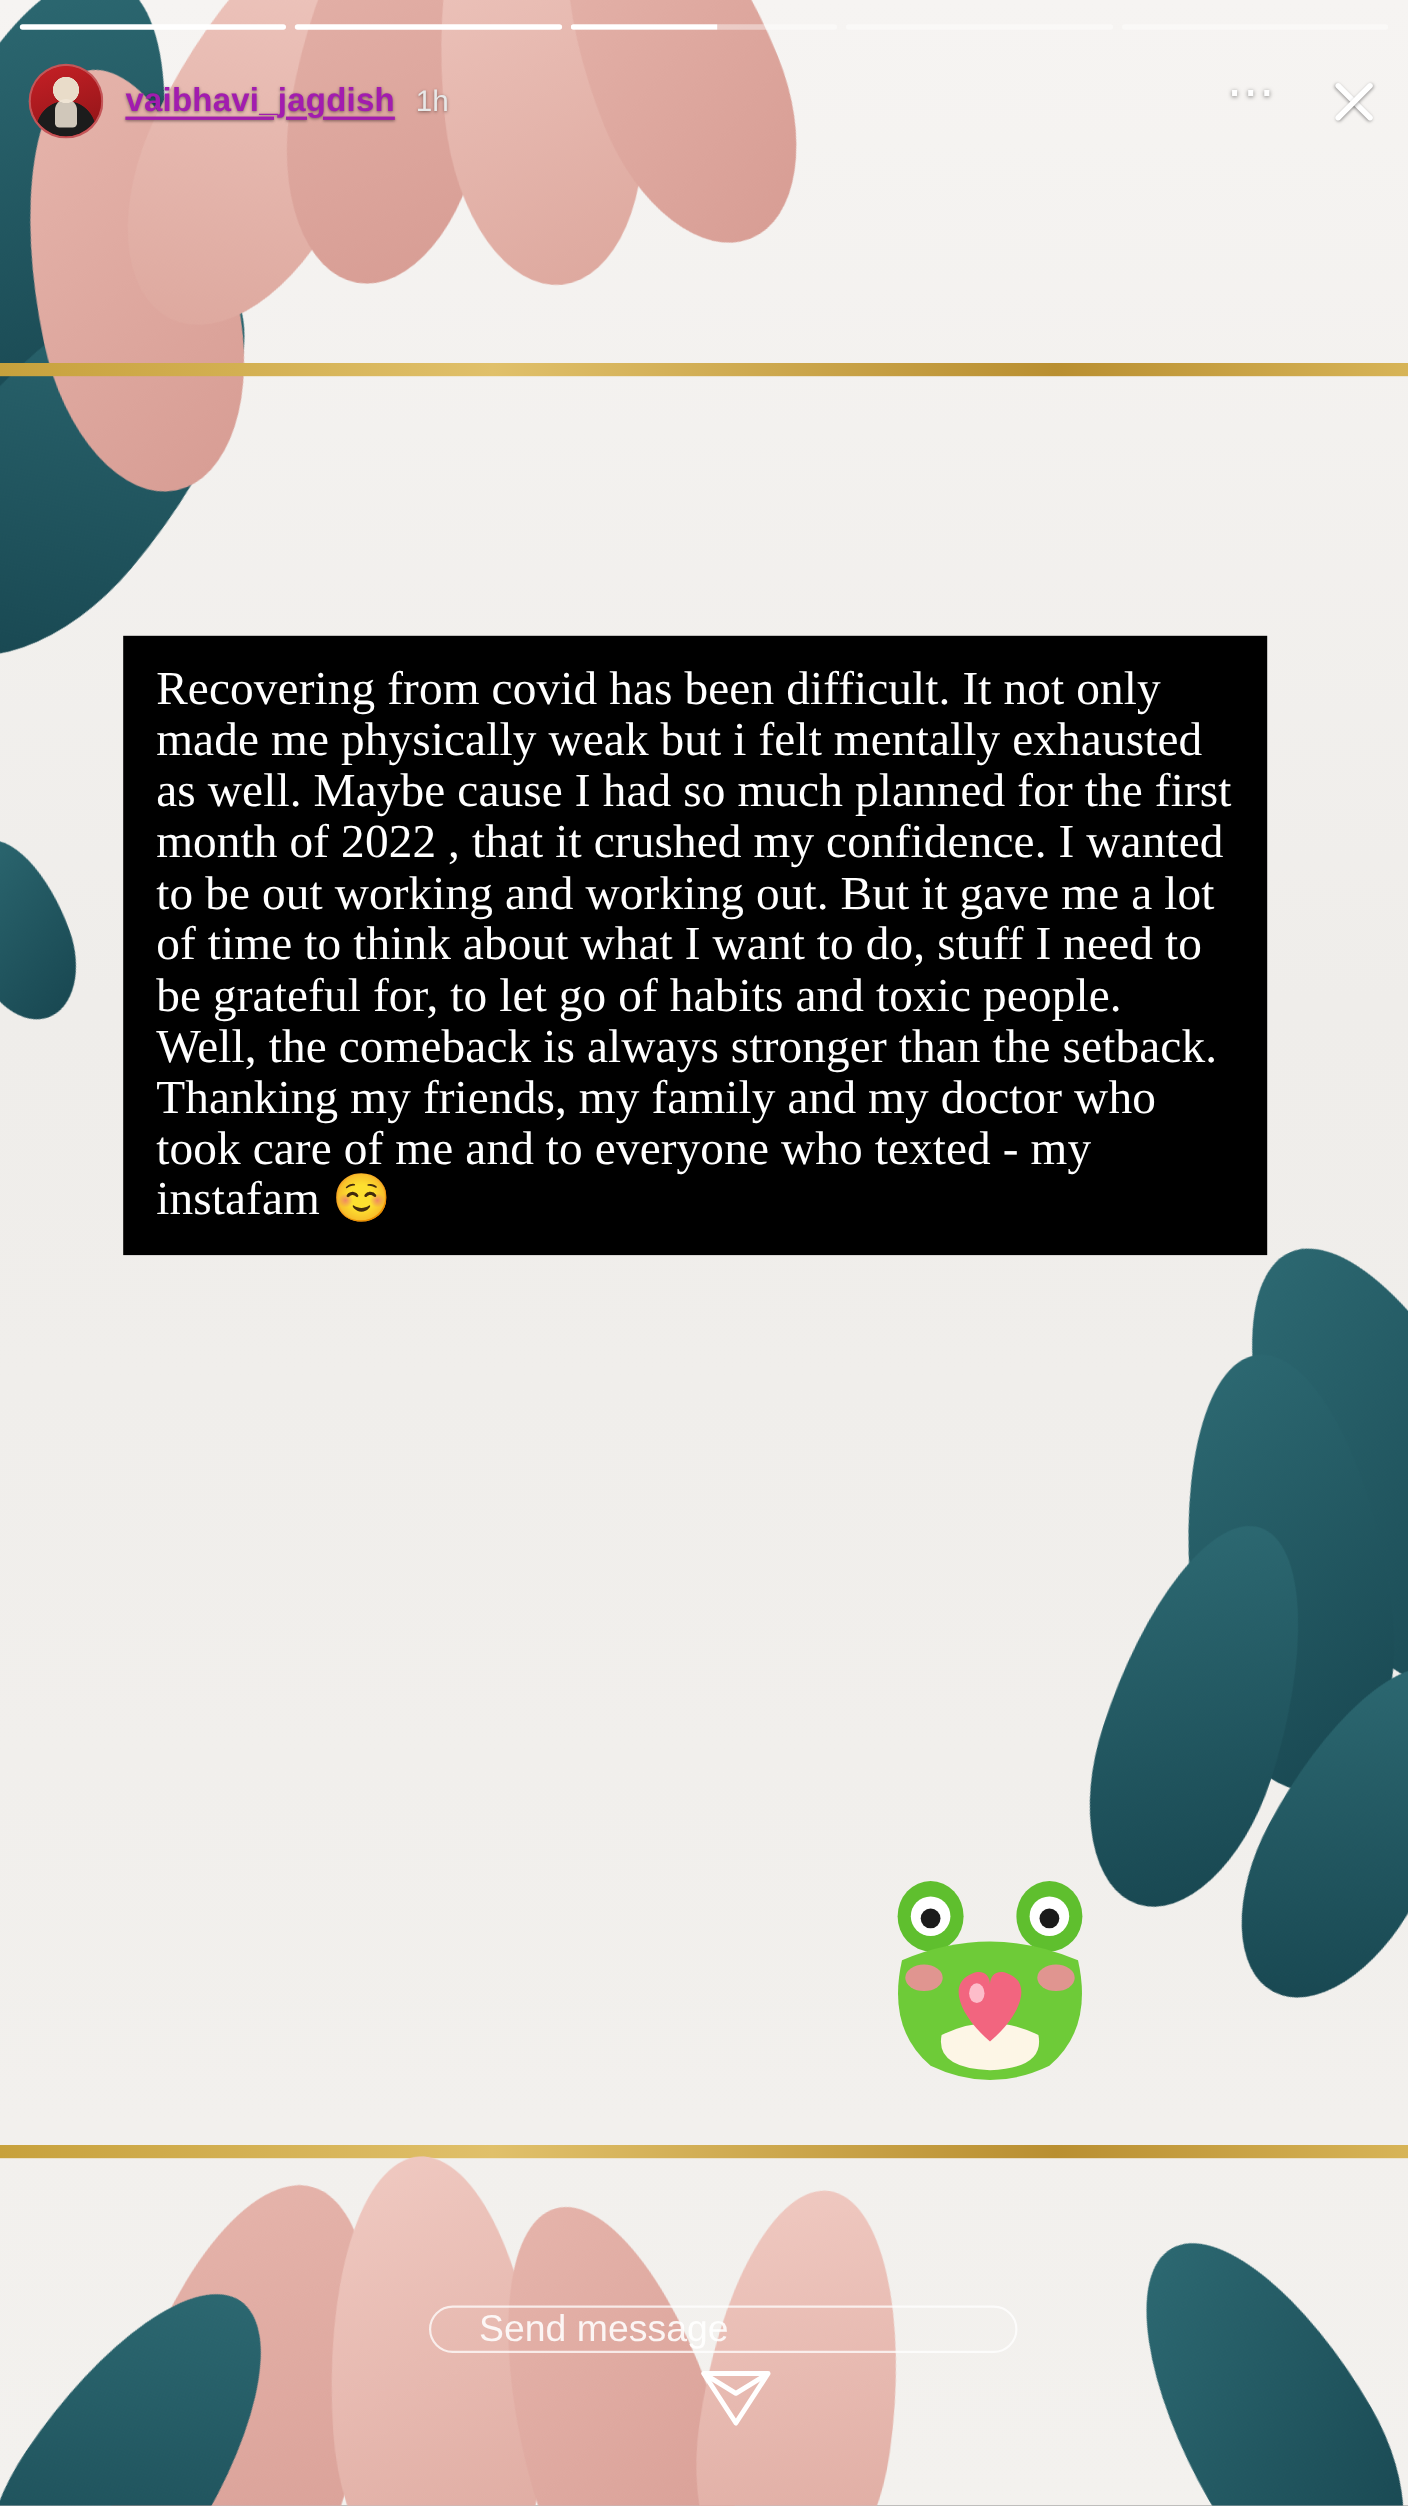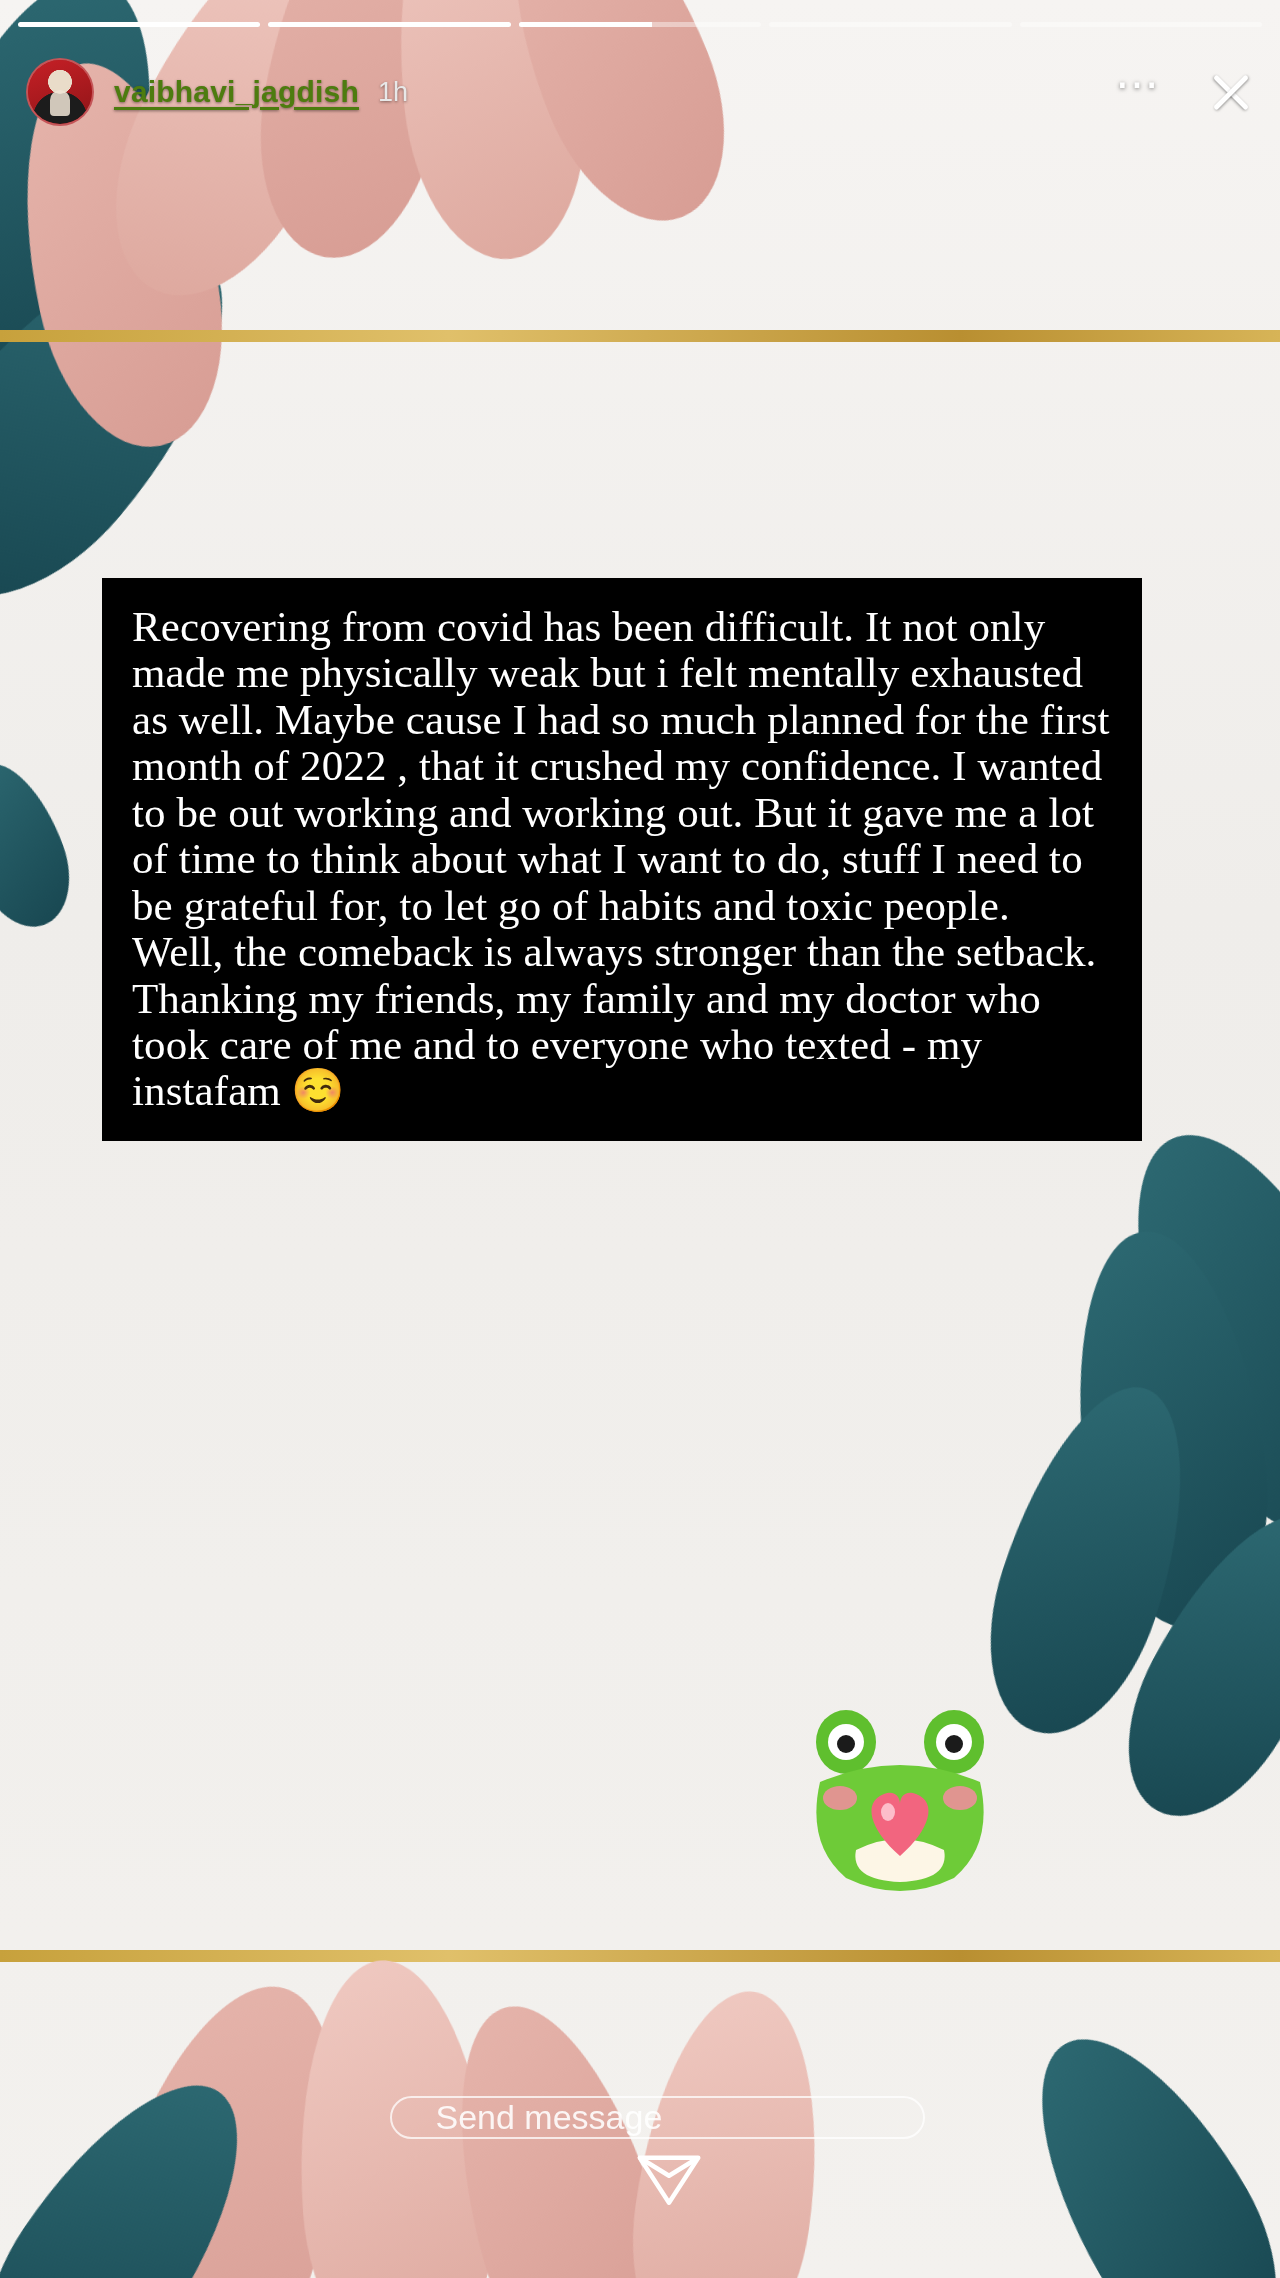--- a/index.html
+++ b/index.html
@@ -116,21 +116,21 @@
     content: "";
     position: absolute;
     left: 22px; top: 30px;
     width: 20px; height: 26px;
     background: #f0e5d6;
     border-radius: 10px 10px 4px 4px;
     opacity: .85;
   }
   .username {
     margin-left: 20px;
-    color: #4d7c0f;
+    color: #a21caf;
     font-size: 30px;
     font-weight: 600;
     text-decoration: underline;
     text-underline-offset: 5px;
     text-shadow: 0 1px 3px rgba(0,0,0,0.45);
     letter-spacing: .2px;
   }
   .timestamp {
     margin-left: 19px;
     color: #e8e8e8;
@@ -160,21 +160,21 @@
     background: #fff;
     border-radius: 3px;
     box-shadow: 0 1px 3px rgba(0,0,0,0.4);
   }
   .close-icon::before { transform: rotate(45deg); }
   .close-icon::after  { transform: rotate(-45deg); }
 
   
   .caption-box {
     position: absolute;
-    left: 102px;
+    left: 112px;
     top: 578px;
     width: 1040px;
     background: #000000;
     padding: 26px 28px 26px 30px;
     z-index: 6;
   }
   .caption-text {
     color: #ffffff;
     font-family: "Liberation Serif", serif;
     font-size: 43px;

